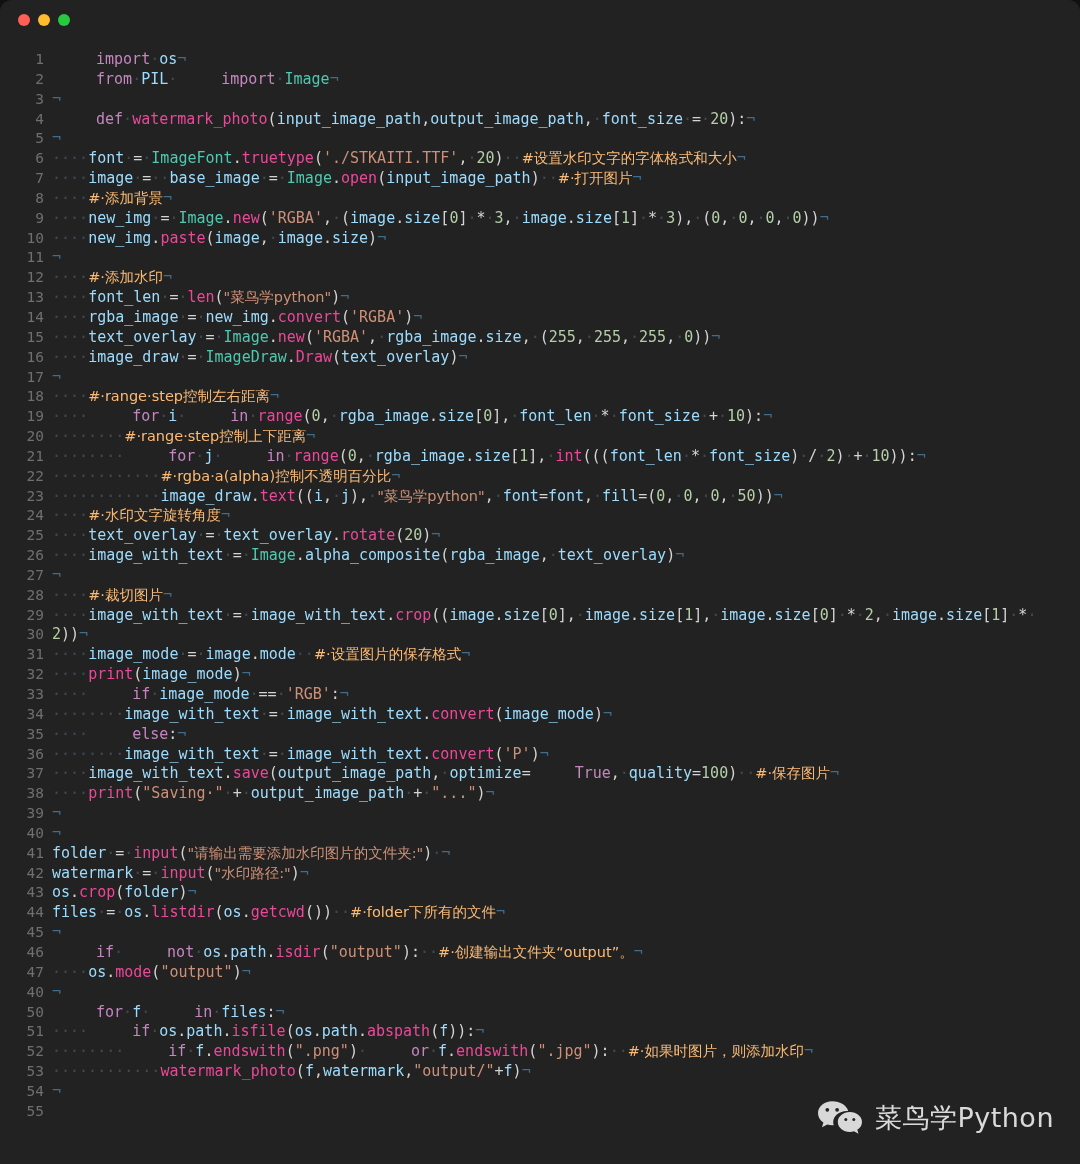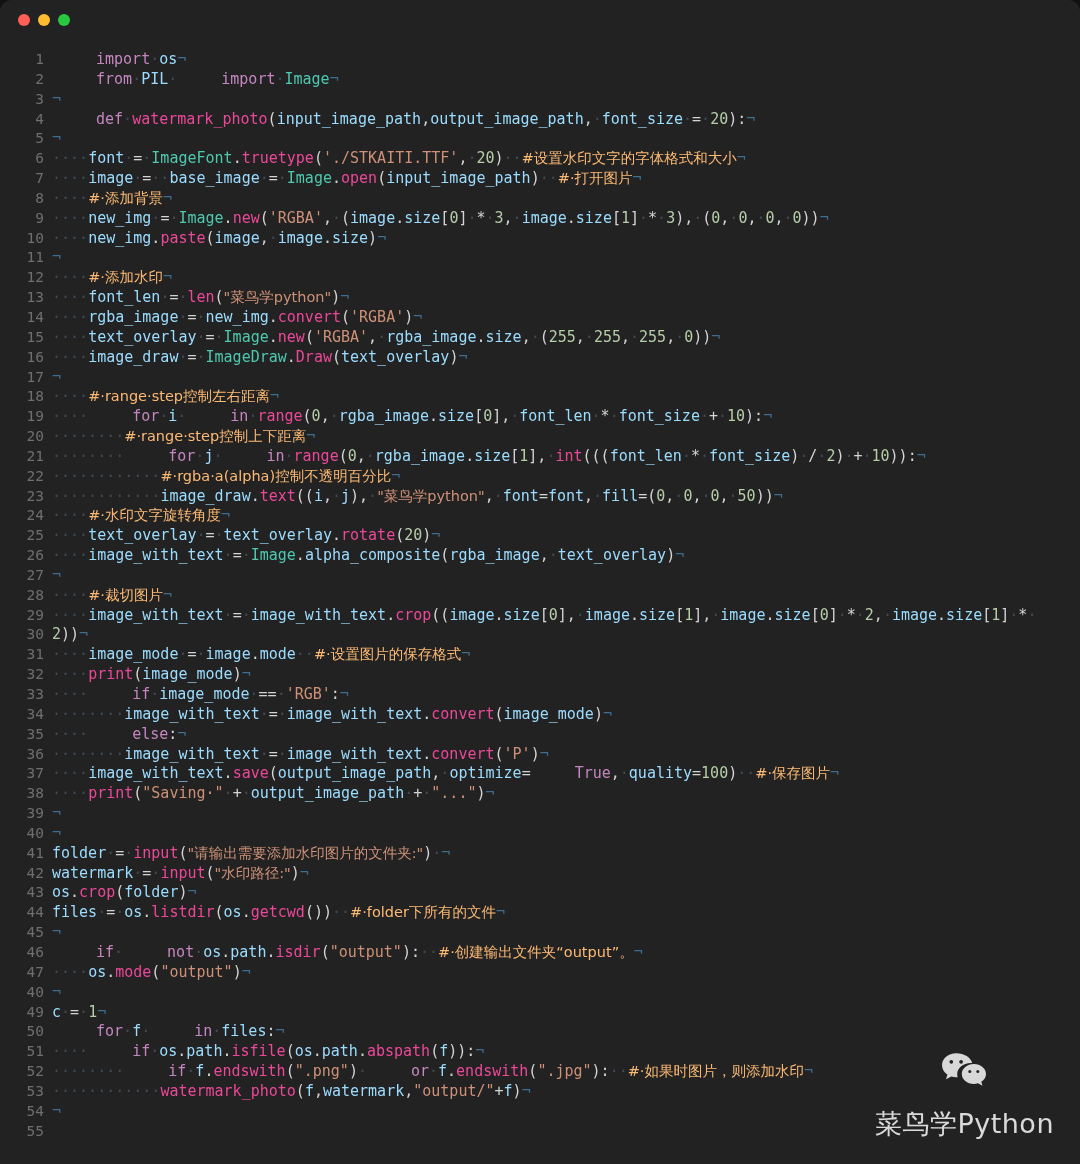--- a/index.html
+++ b/index.html
@@ -83,24 +83,22 @@
   .t-op      { color: #d4d4d4; }
   .t-ws      { color: #3f4a55; }
   .t-eol     { color: #3f6d8e; }
   .t-cjk     { font-family: "DejaVu Sans", "Liberation Sans", sans-serif; font-size: 14.5px; }
 
   #watermark {
     position: absolute;
     right: 26px;
     bottom: 22px;
     display: flex;
-    align-items: center;
     gap: 12px;
     opacity: 0.92;
-    flex-direction: column;
   }
   #watermark .wm-text {
     color: #eaeaea;
     font-family: "DejaVu Sans", "Liberation Sans", sans-serif;
     font-size: 27px;
     letter-spacing: 0.5px;
   }
 </style>
 </head>
 <body>
@@ -155,21 +153,20 @@
       <div class="code-line"><span class="lineno">39</span><span class="linecode"><span class="t-eol">¬</span></span></div>
       <div class="code-line"><span class="lineno">40</span><span class="linecode"><span class="t-eol">¬</span></span></div>
       <div class="code-line"><span class="lineno">41</span><span class="linecode"><span class="t-id">folder</span><span class="t-ws">·</span><span class="t-op">=</span><span class="t-ws">·</span><span class="t-fn">input</span><span class="t-pl">(</span><span class="t-str t-cjk">"请输出需要添加水印图片的文件夹:"</span><span class="t-pl">)</span><span class="t-ws">·</span><span class="t-eol">¬</span></span></div>
       <div class="code-line"><span class="lineno">42</span><span class="linecode"><span class="t-id">watermark</span><span class="t-ws">·</span><span class="t-op">=</span><span class="t-ws">·</span><span class="t-fn">input</span><span class="t-pl">(</span><span class="t-str t-cjk">"水印路径:"</span><span class="t-pl">)</span><span class="t-eol">¬</span></span></div>
       <div class="code-line"><span class="lineno">43</span><span class="linecode"><span class="t-id">os</span><span class="t-pl">.</span><span class="t-fn">crop</span><span class="t-pl">(</span><span class="t-id">folder</span><span class="t-pl">)</span><span class="t-eol">¬</span></span></div>
       <div class="code-line"><span class="lineno">44</span><span class="linecode"><span class="t-id">files</span><span class="t-ws">·</span><span class="t-op">=</span><span class="t-ws">·</span><span class="t-id">os</span><span class="t-pl">.</span><span class="t-fn">listdir</span><span class="t-pl">(</span><span class="t-id">os</span><span class="t-pl">.</span><span class="t-fn">getcwd</span><span class="t-pl">())</span><span class="t-ws">··</span><span class="t-com t-cjk">#·folder下所有的文件</span><span class="t-eol">¬</span></span></div>
       <div class="code-line"><span class="lineno">45</span><span class="linecode"><span class="t-eol">¬</span></span></div>
       <div class="code-line"><span class="lineno">46</span><span class="linecode"><span class="t-kw">if</span><span class="t-ws">·</span><span class="t-kw">not</span><span class="t-ws">·</span><span class="t-id">os</span><span class="t-pl">.</span><span class="t-id">path</span><span class="t-pl">.</span><span class="t-fn">isdir</span><span class="t-pl">(</span><span class="t-str">"output"</span><span class="t-pl">):</span><span class="t-ws">··</span><span class="t-com t-cjk">#·创建输出文件夹“output”。</span><span class="t-eol">¬</span></span></div>
       <div class="code-line"><span class="lineno">47</span><span class="linecode"><span class="t-ws">····</span><span class="t-id">os</span><span class="t-pl">.</span><span class="t-fn">mode</span><span class="t-pl">(</span><span class="t-str">"output"</span><span class="t-pl">)</span><span class="t-eol">¬</span></span></div>
       <div class="code-line"><span class="lineno">40</span><span class="linecode"><span class="t-eol">¬</span></span></div>
-      <div class="code-line"><span class="lineno">49</span><span class="linecode"><span class="t-id">c</span><span class="t-ws">·</span><span class="t-op">=</span><span class="t-ws">·</span><span class="t-num">1</span><span class="t-eol">¬</span></span></div>
       <div class="code-line"><span class="lineno">50</span><span class="linecode"><span class="t-kw">for</span><span class="t-ws">·</span><span class="t-id">f</span><span class="t-ws">·</span><span class="t-kw">in</span><span class="t-ws">·</span><span class="t-id">files</span><span class="t-pl">:</span><span class="t-eol">¬</span></span></div>
       <div class="code-line"><span class="lineno">51</span><span class="linecode"><span class="t-ws">····</span><span class="t-kw">if</span><span class="t-ws">·</span><span class="t-id">os</span><span class="t-pl">.</span><span class="t-id">path</span><span class="t-pl">.</span><span class="t-fn">isfile</span><span class="t-pl">(</span><span class="t-id">os</span><span class="t-pl">.</span><span class="t-id">path</span><span class="t-pl">.</span><span class="t-fn">abspath</span><span class="t-pl">(</span><span class="t-id">f</span><span class="t-pl">)):</span><span class="t-eol">¬</span></span></div>
       <div class="code-line"><span class="lineno">52</span><span class="linecode"><span class="t-ws">········</span><span class="t-kw">if</span><span class="t-ws">·</span><span class="t-id">f</span><span class="t-pl">.</span><span class="t-fn">endswith</span><span class="t-pl">(</span><span class="t-str">".png"</span><span class="t-pl">)</span><span class="t-ws">·</span><span class="t-kw">or</span><span class="t-ws">·</span><span class="t-id">f</span><span class="t-pl">.</span><span class="t-fn">endswith</span><span class="t-pl">(</span><span class="t-str">".jpg"</span><span class="t-pl">):</span><span class="t-ws">··</span><span class="t-com t-cjk">#·如果时图片，则添加水印</span><span class="t-eol">¬</span></span></div>
       <div class="code-line"><span class="lineno">53</span><span class="linecode"><span class="t-ws">············</span><span class="t-fn">watermark_photo</span><span class="t-pl">(</span><span class="t-id">f</span><span class="t-pl">,</span><span class="t-id">watermark</span><span class="t-pl">,</span><span class="t-str">"output/"</span><span class="t-op">+</span><span class="t-id">f</span><span class="t-pl">)</span><span class="t-eol">¬</span></span></div>
       <div class="code-line"><span class="lineno">54</span><span class="linecode"><span class="t-eol">¬</span></span></div>
       <div class="code-line"><span class="lineno">55</span><span class="linecode"></span></div>
     </div>
 
   <div id="watermark">
     <span>

